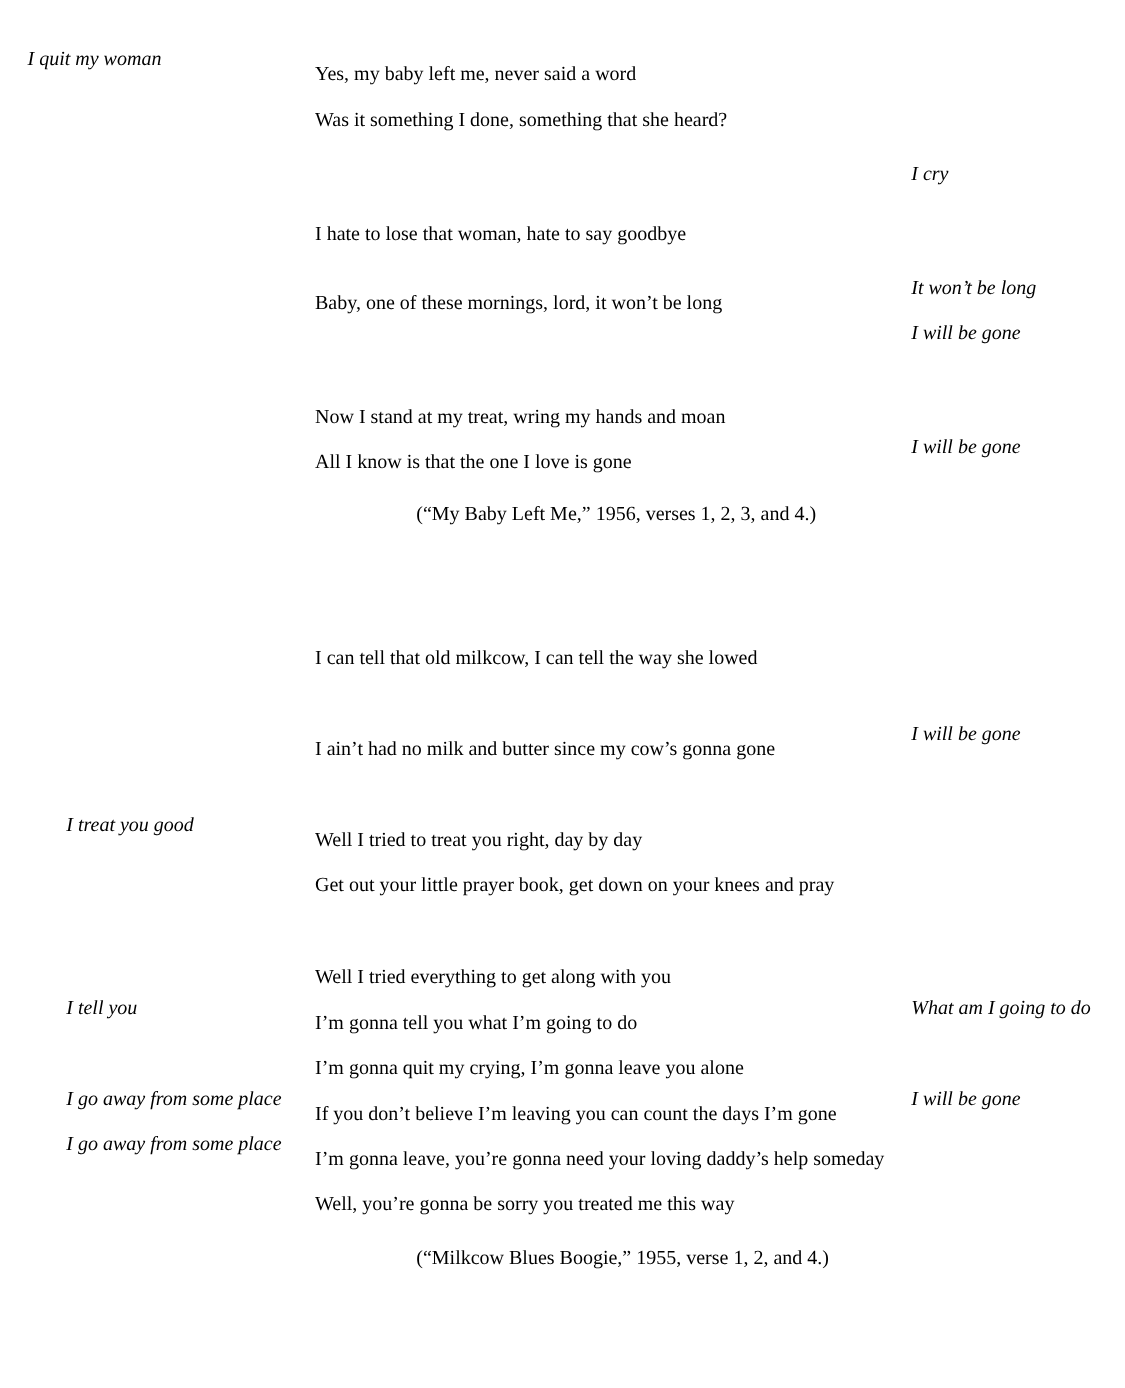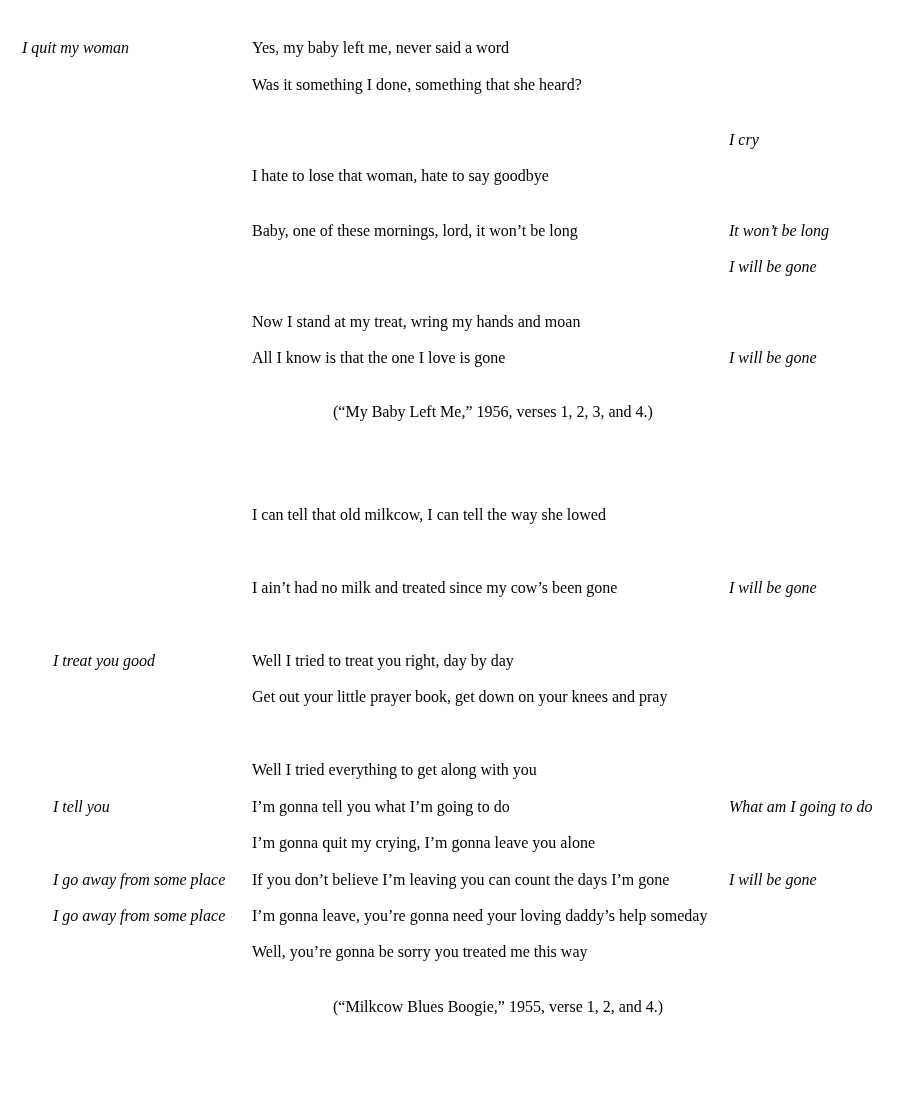--- a/index.html
+++ b/index.html
@@ -29,20 +29,21 @@
     left: 53px;
     font-style: italic;
   }
   .margin-note.first {
     left: 22px;
   }
   .lyric {
     position: absolute;
     left: 252px;
     font-style: normal;
+    margin-top: 12px;
   }
   .response {
     position: absolute;
     left: 729px;
     font-style: italic;
   }
   .citation {
     position: absolute;
     left: 333px;
     font-style: normal;
@@ -92,21 +93,21 @@
     <span class="citation">(“My Baby Left Me,” 1956, verses 1, 2, 3, and 4.)</span>
   </div>
 
 
   <div class="row" style="top:504px">
     <span class="lyric">I can tell that old milkcow, I can tell the way she lowed</span>
   </div>
 
 
   <div class="row" style="top:577px">
-    <span class="lyric">I ain’t had no milk and treated since my cow’s been gone</span>
+    <span class="lyric">I ain’t had no milk and butter since my cow’s gonna gone</span>
     <span class="response">I will be gone</span>
   </div>
 
   <div class="row" style="top:650px">
     <span class="margin-note">I treat you good</span>
     <span class="lyric">Well I tried to treat you right, day by day</span>
   </div>
 
   <div class="row" style="top:686px">
     <span class="lyric">Get out your little prayer book, get down on your knees and pray</span>

